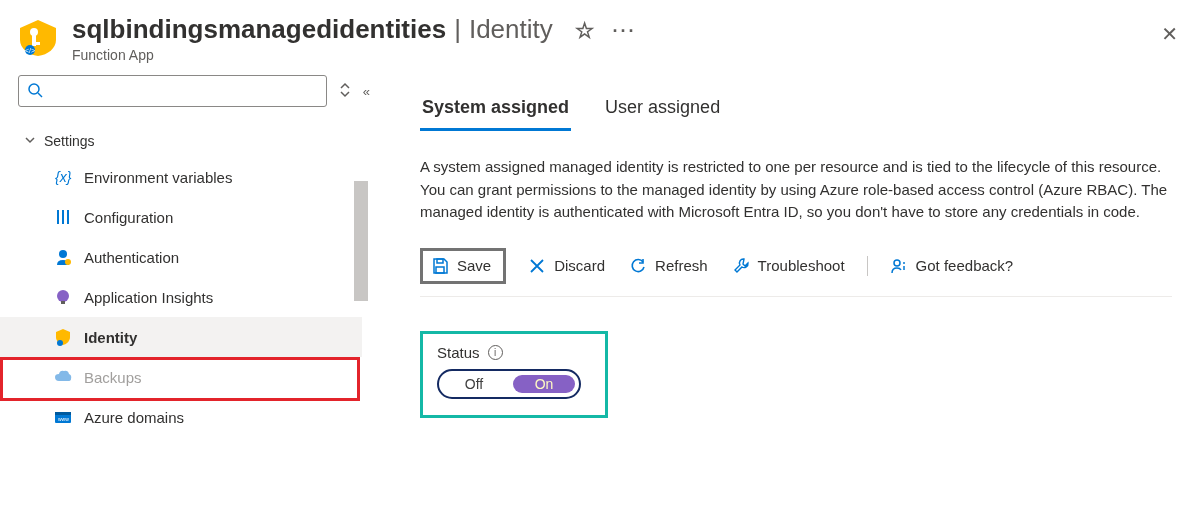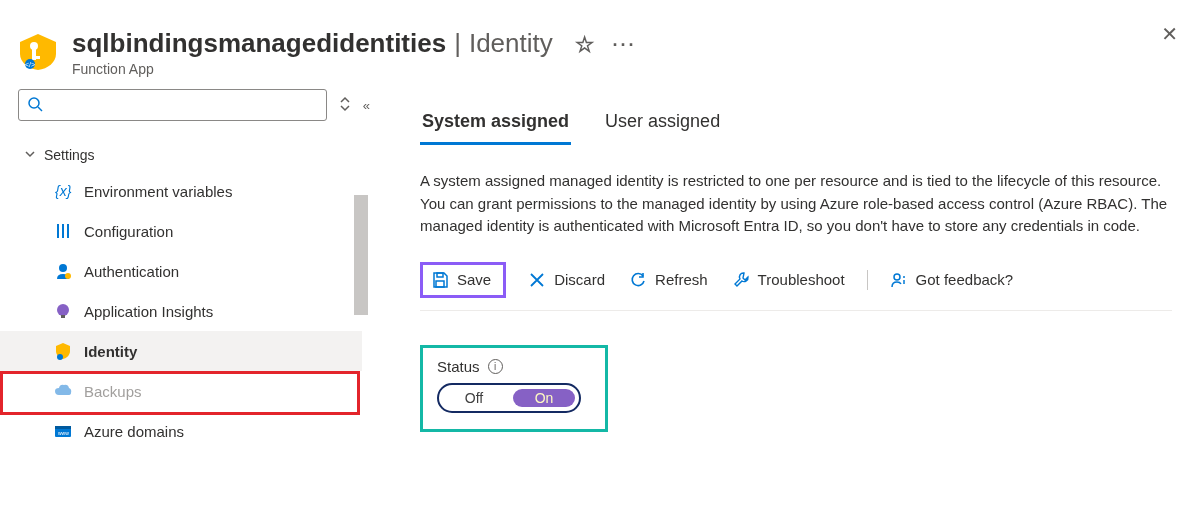--- a/index.html
+++ b/index.html
@@ -11,21 +11,21 @@
     width: 1200px;
     height: 515px;
     overflow: hidden;
     position: relative;
   }
 
   
   .header {
     display: flex;
     align-items: flex-start;
-    padding: 28px 18px 8px 18px;
+    padding: 14px 18px 8px 18px;
     gap: 14px;
   }
   .header-key-icon {
     width: 40px; height: 40px;
     flex-shrink: 0;
     margin-top: 4px;
   }
   .header-title-block { flex: 1; }
   .header-title-line {
     display: flex;
@@ -148,21 +148,21 @@
   }
   .tool-btn {
     display:flex; align-items:center; gap:8px;
     font-size:15px; color:#323130;
     cursor:pointer;
     padding:4px 2px;
   }
   .tool-btn .ticon { width:18px; height:18px; display:flex; align-items:center; justify-content:center; color:#0078d4; }
   .tool-sep { width:1px; height:20px; background:#c8c6c4; }
   .save-highlight {
-    border:3px solid #8b5cf6;
+    border:3px solid #737373;
     padding:6px 12px 6px 8px;
     display:flex; align-items:center; gap:8px;
   }
 
   
   .status-block {
     border:3px solid #14b8a6;
     display:inline-block;
     padding:10px 24px 16px 14px;
   }

